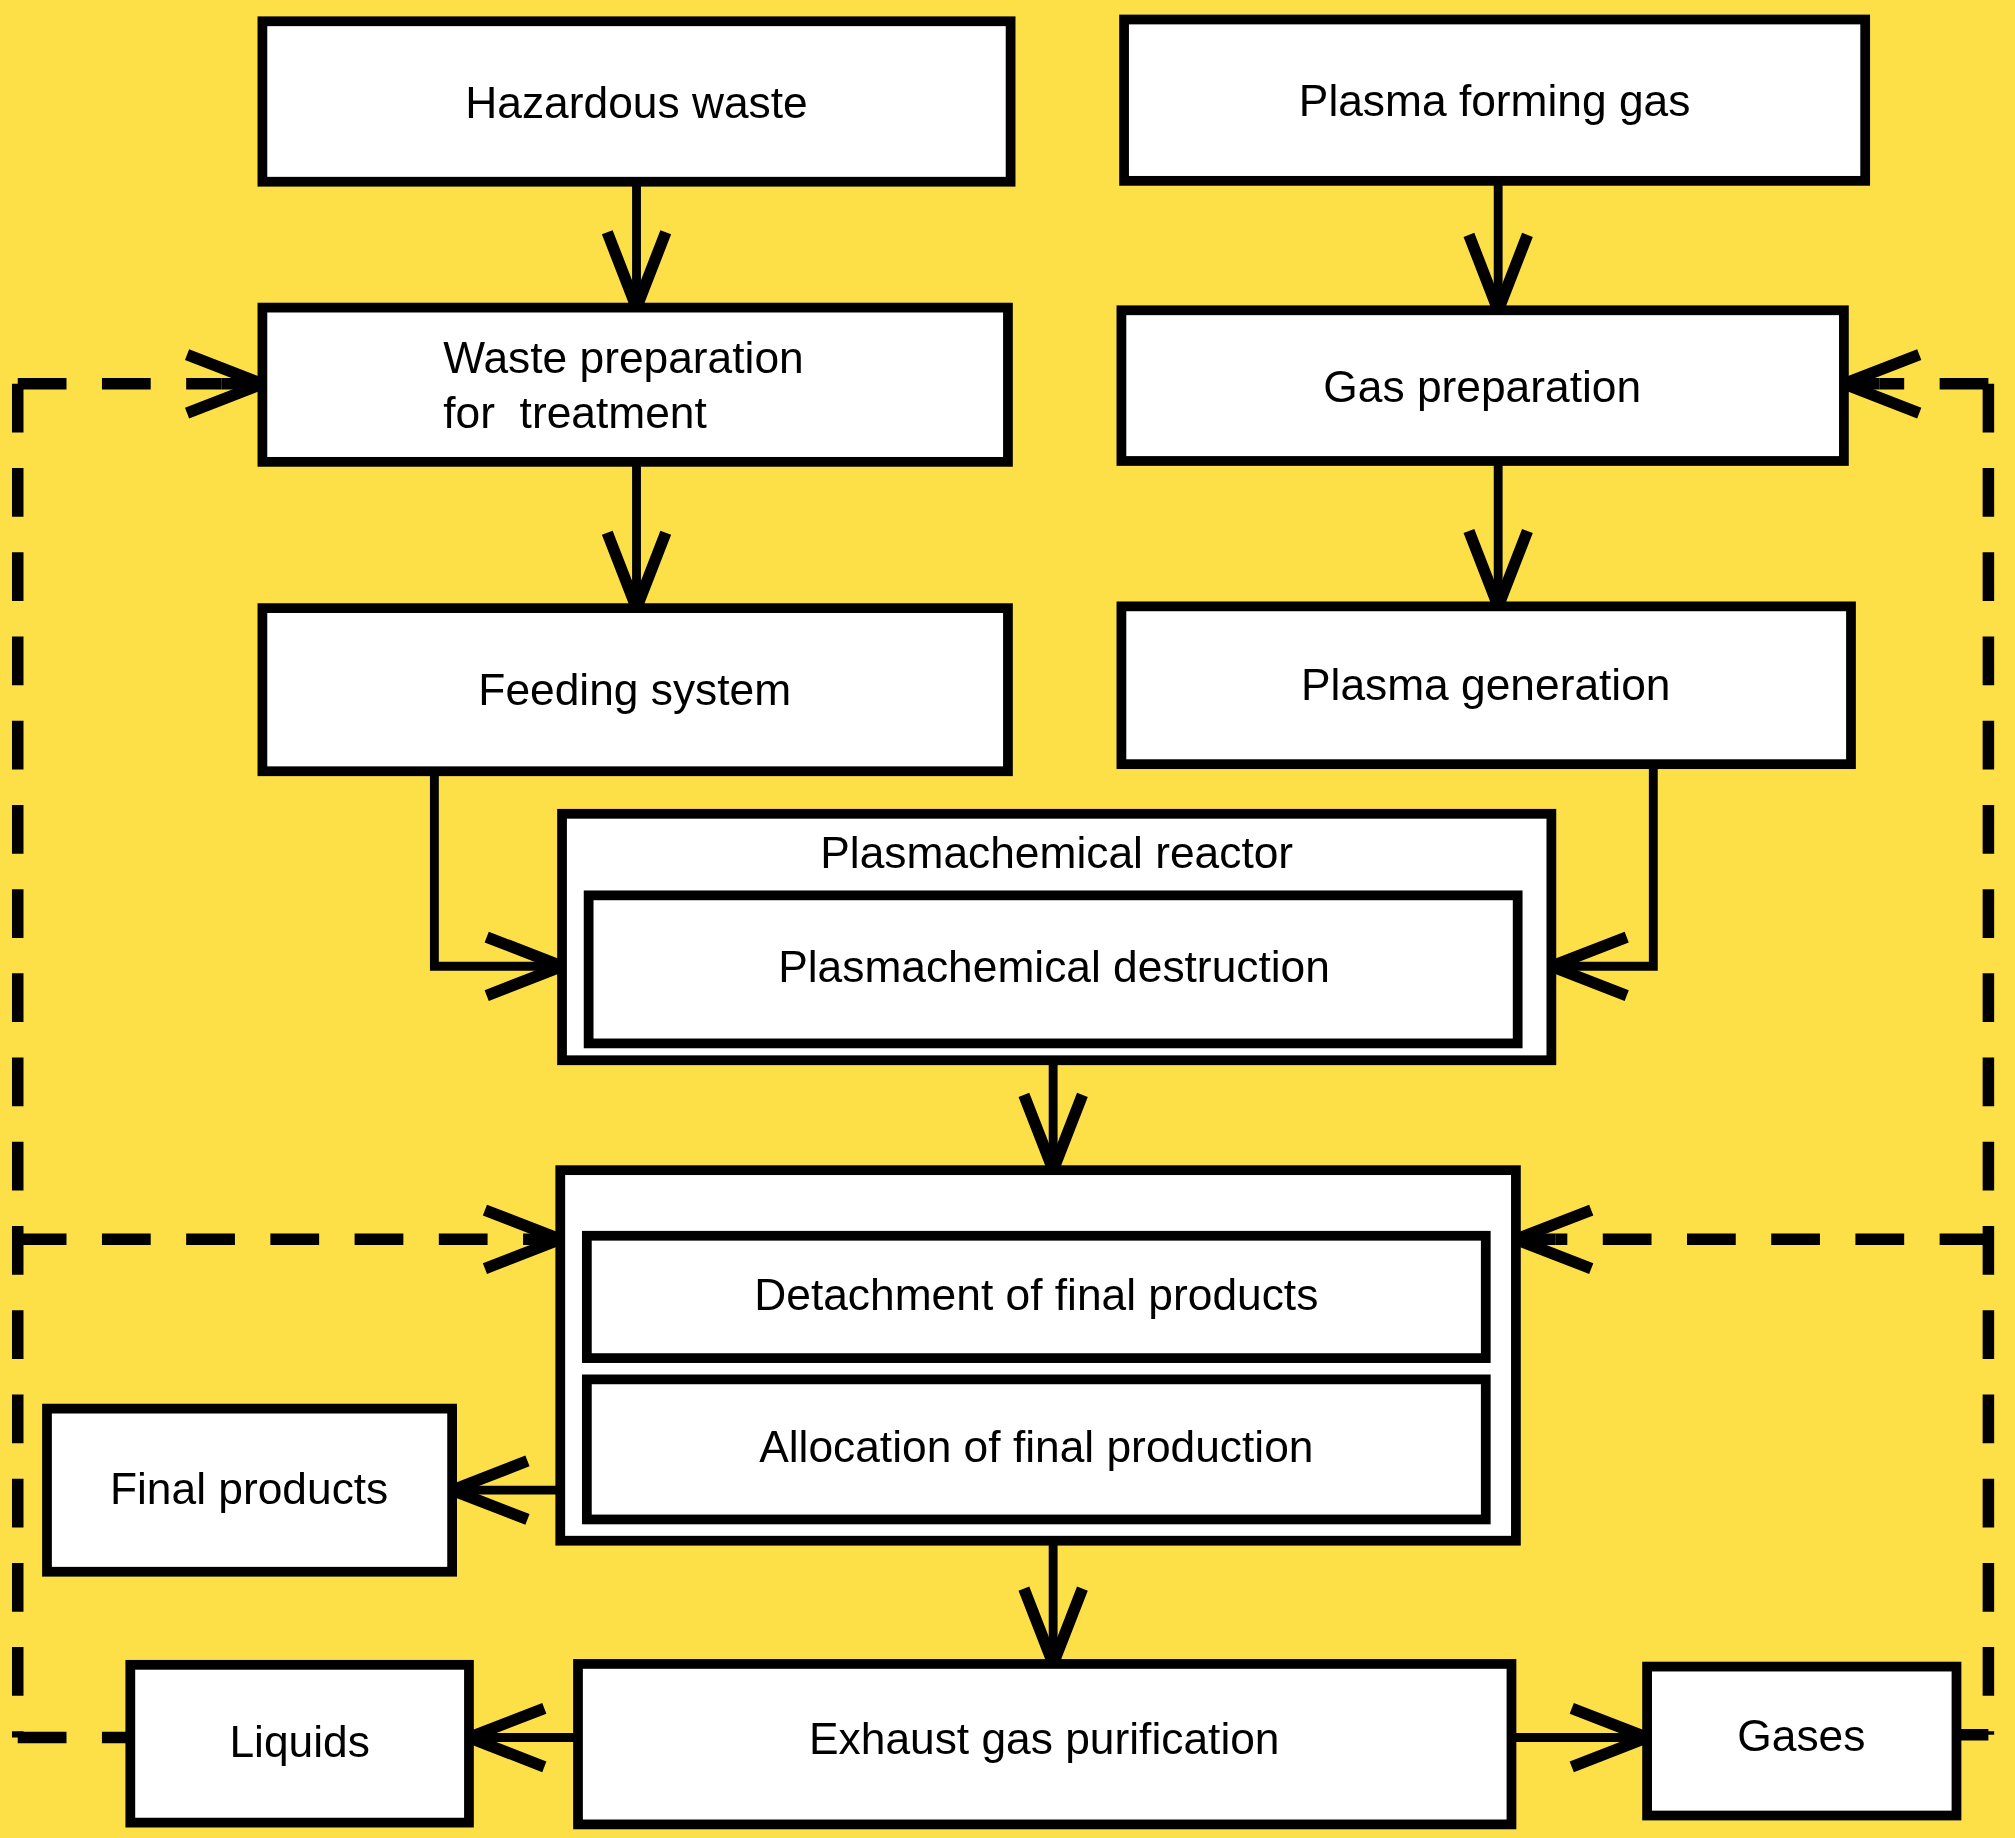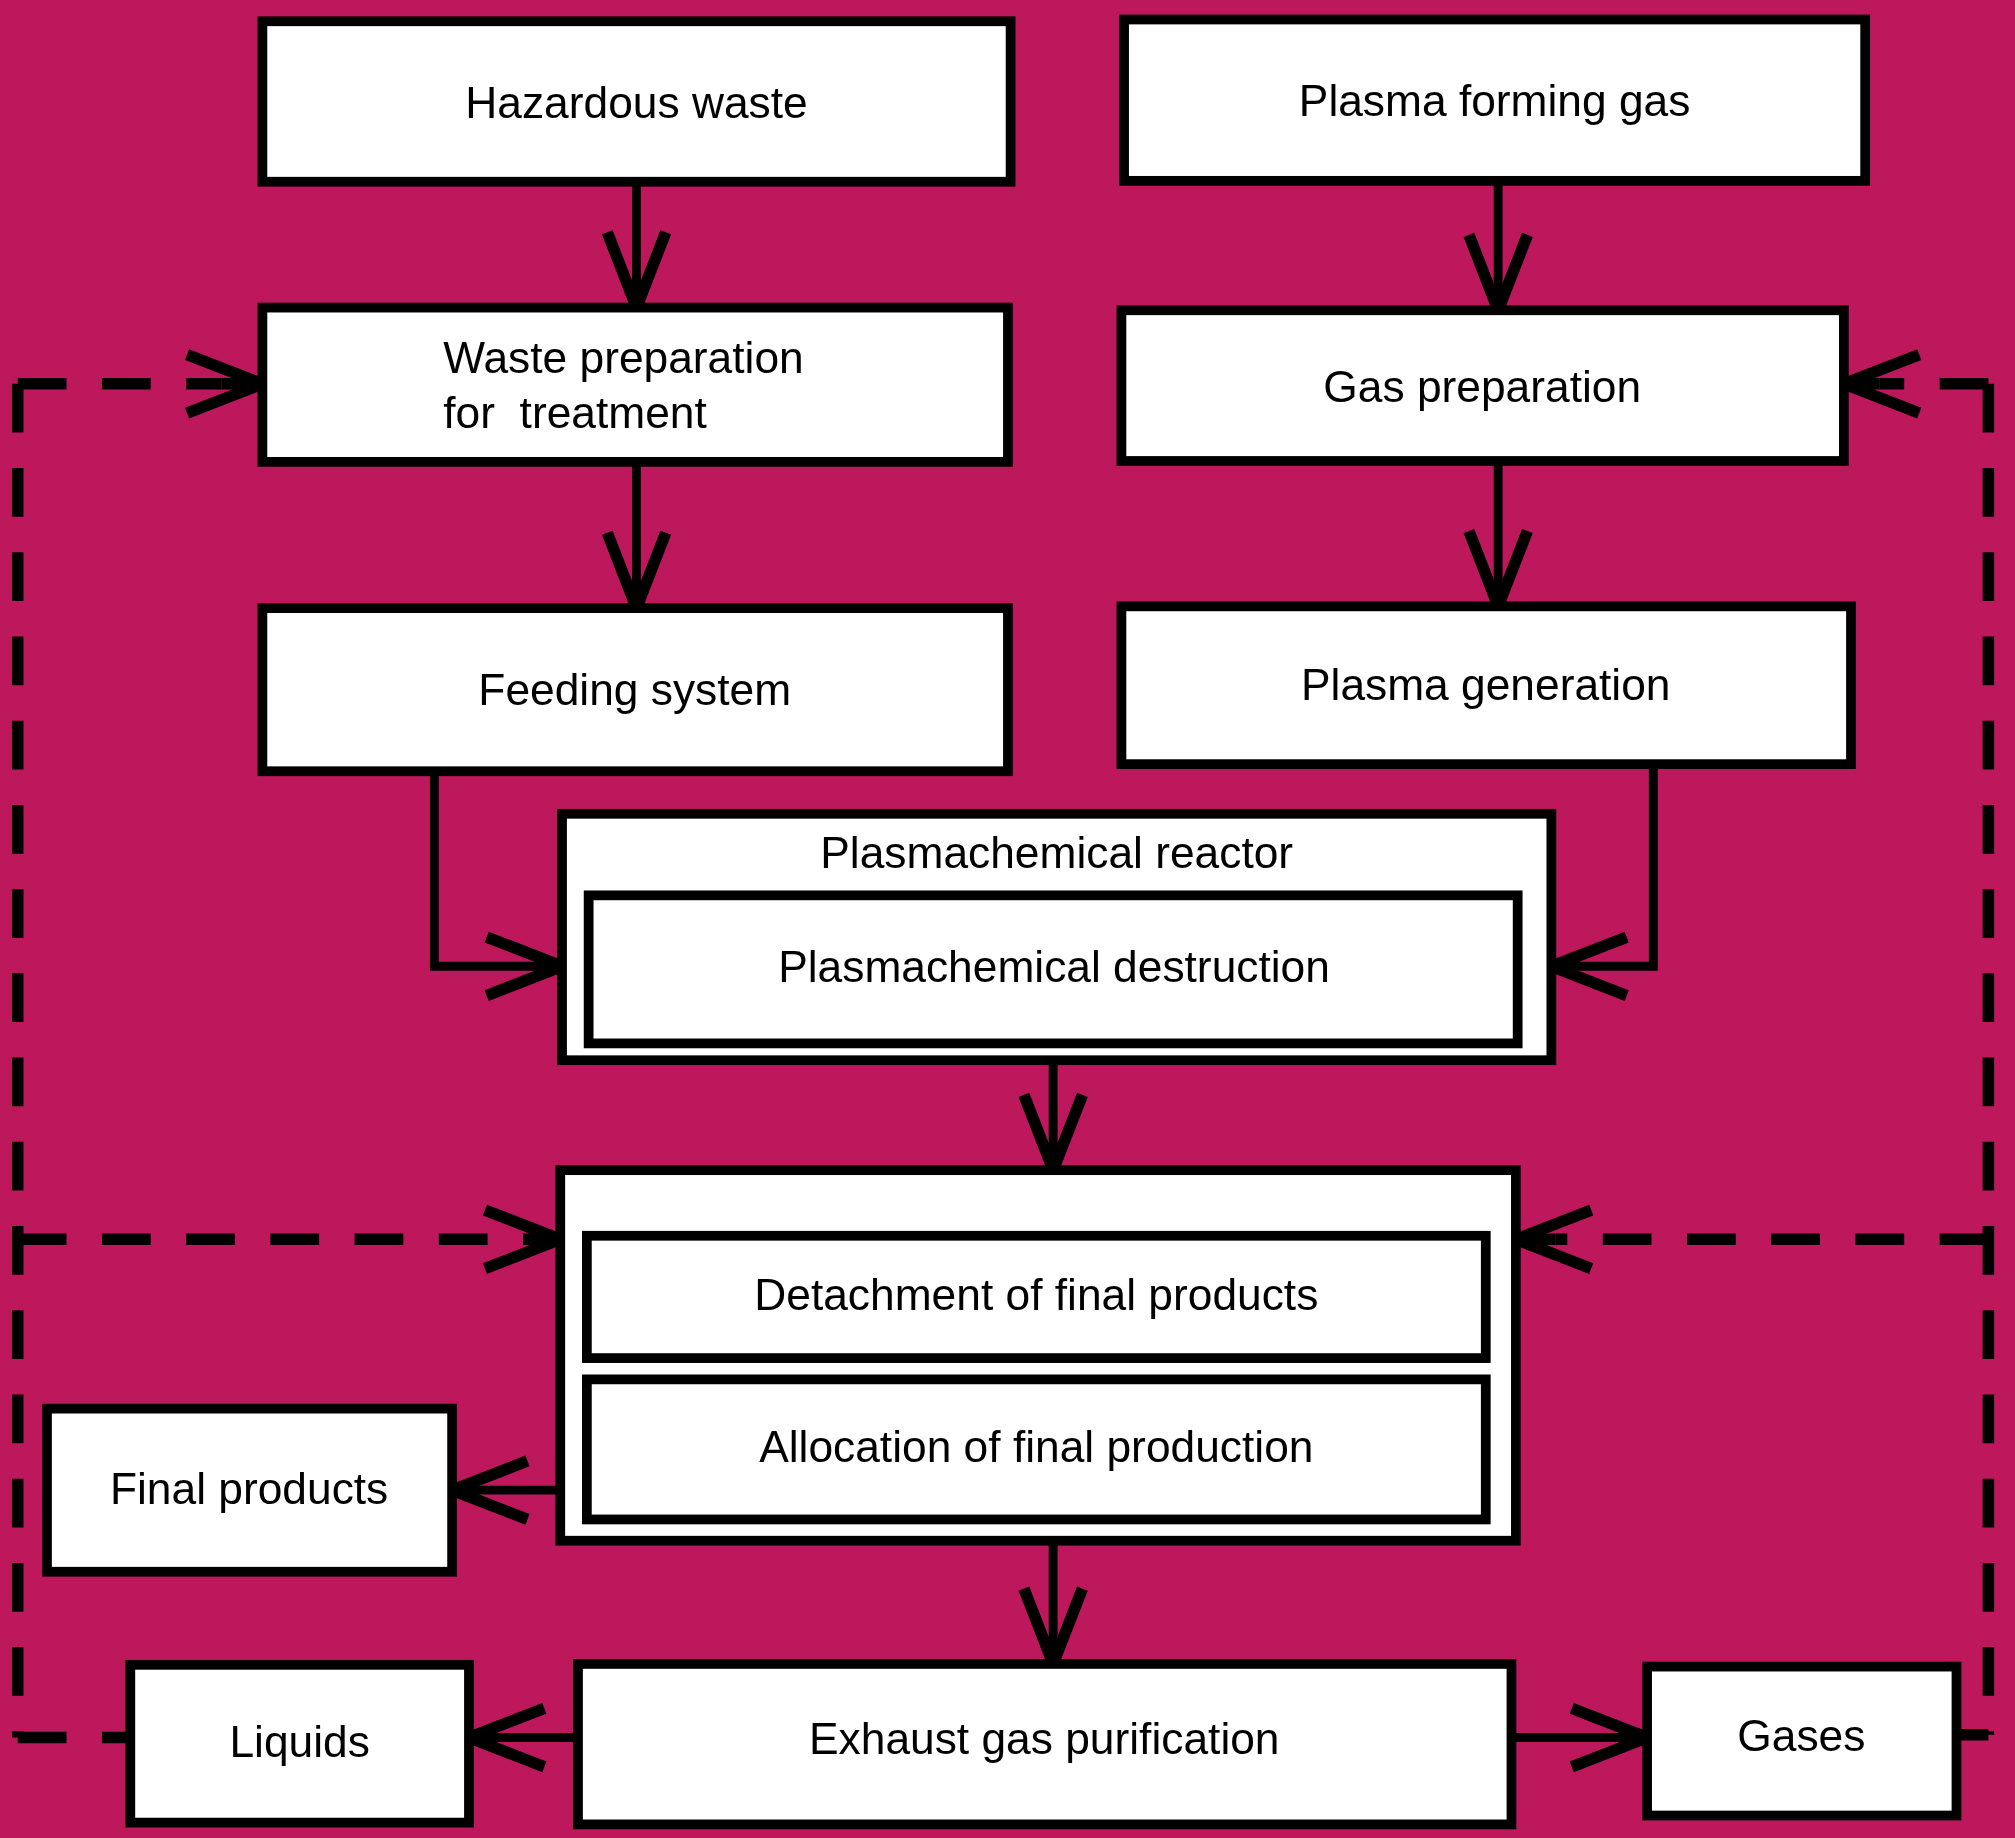--- a/index.html
+++ b/index.html
@@ -4,21 +4,21 @@
 <style>
   html, body {
     margin: 0;
     padding: 0;
     background: #ffffff;
   }
   .stage {
     width: 100%;
     max-width: 2015px;
     margin: 0 auto;
-    background: #be185d;
+    background: #fde047;
   }
   svg { display: block; width: 100%; height: auto; }
   .box  { fill: #ffffff; stroke: #000000; stroke-width: 11; }
   .ibox { fill: #ffffff; stroke: #000000; stroke-width: 11; }
   .line { stroke: #000000; stroke-width: 10; fill: none; }
   .head { stroke: #000000; stroke-width: 13; fill: none; stroke-linejoin: miter; }
   .dash { stroke: #000000; stroke-width: 13; fill: none; stroke-dasharray: 55 40; }
   .nub  { stroke: #000000; stroke-width: 13; fill: none; }
   .lbl {
     font-family: "Liberation Sans", sans-serif;

